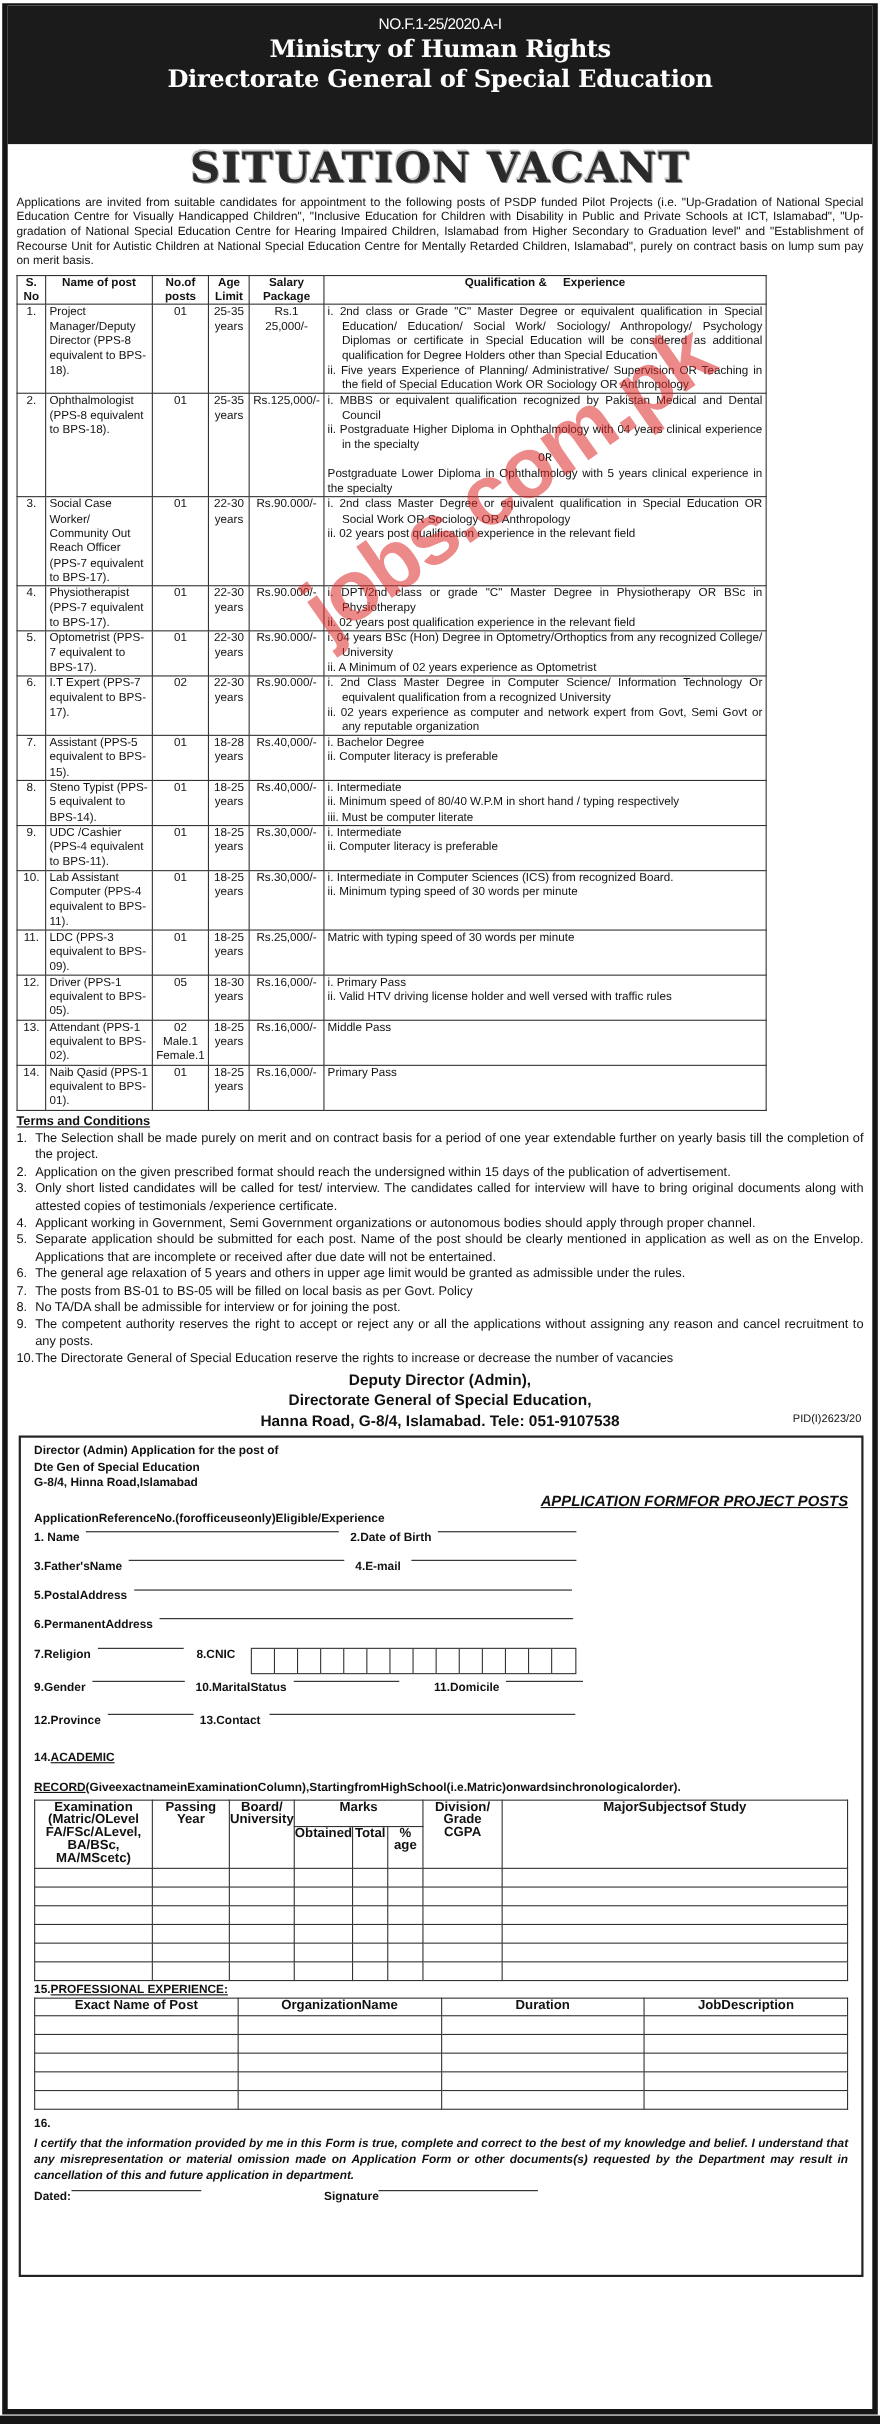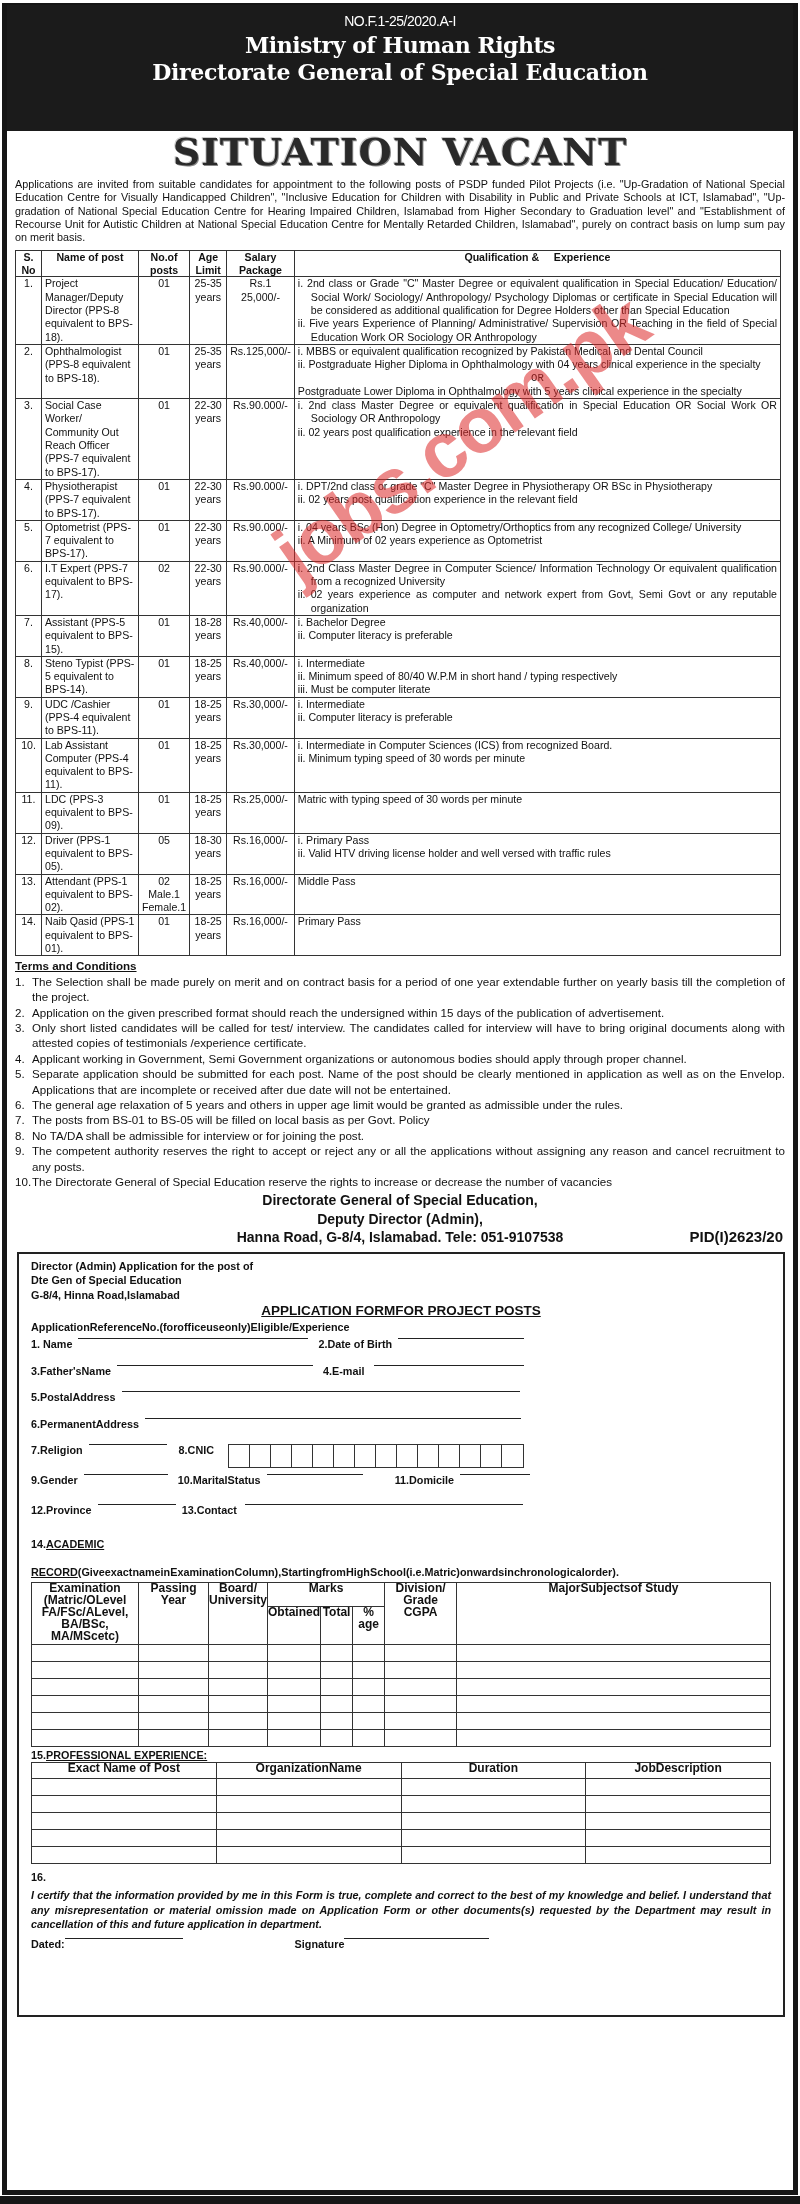--- a/index.html
+++ b/index.html
@@ -4,42 +4,42 @@
 <style>
   * { box-sizing: border-box; margin: 0; padding: 0; }
   body { width: 800px; height: 2204px; background: #ffffff; font-family: "Liberation Sans", sans-serif; color: #111; position: relative; overflow: hidden; }
   .frame { position: absolute; left: 2px; top: 3px; width: 796px; height: 2192px; border: 5px solid #161616; border-top-width: 2px; background: #fff; }
   .header { background: #1b1b1b; color: #fff; text-align: center; height: 126px; padding-top: 8px; }
   .header .ref { font-family: "Liberation Sans", sans-serif; font-size: 14px; letter-spacing: -0.5px; }
   .header .ministry { font-family: "DejaVu Serif", serif; font-weight: bold; font-size: 22px; margin-top: 3px; letter-spacing: -0.5px; }
   .header .dg { font-family: "DejaVu Serif", serif; font-weight: bold; font-size: 22px; margin-top: 1px; letter-spacing: -0.3px; }
   .sv { text-align: center; font-family: "DejaVu Serif", serif; font-weight: bold; font-size: 38px; color: #2a2a2a; letter-spacing: 1px; height: 46px; line-height: 46px; margin-top: -2px; text-shadow: 1px 1px 0 #888, -1px -1px 0 #ccc; }
   .intro { font-size: 10.8px; line-height: 13.3px; text-align: justify; padding: 3px 8px 0 8px; }
-  table.posts { border-collapse: collapse; width: 766px; margin: 6px 0 0 8px; font-size: 10.6px; line-height: 13.3px; }
+  table.posts { border-collapse: collapse; width: 682px; margin: 6px 0 0 8px; font-size: 10.6px; line-height: 13.3px; }
   table.posts td, table.posts th { border: 1.5px solid #333; vertical-align: top; padding: 0 3px; }
   table.posts th { font-weight: bold; text-align: center; line-height: 12.5px; }
   .c-sno { width: 26px; text-align: center; }
   .c-name { width: 97px; }
   .c-posts { width: 50px; text-align: center; }
   .c-age { width: 37px; text-align: center; }
   .c-sal { width: 66px; text-align: center; }
   .qual { text-align: justify; }
   .qual .qi { display: block; padding-left: 13px; text-indent: -13px; }
   .qual .or { display: block; text-align: center; font-family: Liberation Mono, monospace; }
   .qual .nb { display: block; }
   .terms { padding: 2px 8px 0 8px; font-size: 11.6px; line-height: 15.4px; }
   .terms h3 { font-size: 11.6px; font-weight: bold; text-decoration: underline; }
   .terms ol { list-style: none; }
   .terms li { display: flex; text-align: justify; }
   .terms li .n { width: 17px; flex: none; }
   .sign { text-align: center; font-weight: bold; font-size: 14px; line-height: 18.5px; margin-top: 2px; position: relative; }
-  .sign .pid { position: absolute; right: 10px; bottom: 0; font-size: 15px; font-weight: bold; text-align: right; }
+  .sign .pid { position: absolute; right: 10px; bottom: 0; font-size: 10px; font-weight: normal; text-align: right; }
   .form { margin: 5px 8px 0 10px; border: 2px solid #222; height: 765px; padding: 5px 12px 0 12px; font-size: 10.8px; font-weight: bold; position: relative; }
   .addr { line-height: 14.5px; }
-  .form-title { text-align: center; text-decoration: underline; font-size: 13.5px; line-height: 14px; margin-top: 2px; }
+  .form-title { text-align: right; text-decoration: underline; font-size: 13.5px; line-height: 14px; margin-top: 2px; font-style: italic; }
   .appref { margin-top: 2px; line-height: 14px; }
   .frow { display: flex; align-items: flex-start; height: 26.5px; }
   .fline { border-bottom: 1.5px solid #222; height: 1px; margin-left: 6px; margin-bottom: 3px; }
   .cnic { display: flex; margin-left: 14px; border: 1.5px solid #333; height: 24px; }
   .cnic span { width: 21px; border-right: 1.5px solid #333; }
   .cnic span:last-child { border-right: none; }
   .acad { line-height: 13.5px; margin-top: 6px; }
   .u { text-decoration: underline; }
   table.grid { border-collapse: collapse; width: 100%; font-size: 12px; line-height: 11.8px; }
   table.grid th, table.grid td { border: 1.3px solid #333; text-align: center; font-weight: bold; vertical-align: top; }
@@ -272,22 +272,22 @@
           <span>The competent authority reserves the right to accept or reject any or all the applications without assigning any reason and cancel recruitment to any posts.</span>
         </li>
         <li>
           <span class="n">10.</span>
           <span>The Directorate General of Special Education reserve the rights to increase or decrease the number of vacancies</span>
         </li>
       </ol>
   </div>
 
   <div class="sign">
+    <div>Deputy Director (Admin),</div>
     <div>Directorate General of Special Education,</div>
-    <div>Deputy Director (Admin),</div>
     <div>Hanna Road, G-8/4, Islamabad. Tele: 051-9107538</div>
     <span class="pid">PID(I)2623/20</span>
   </div>
 
   <div class="form">
     <div class="addr">
       <div>Director (Admin) Application for the post of</div>
       <div>Dte Gen of Special Education</div>
       <div>G-8/4, Hinna Road,Islamabad</div>
     </div>

